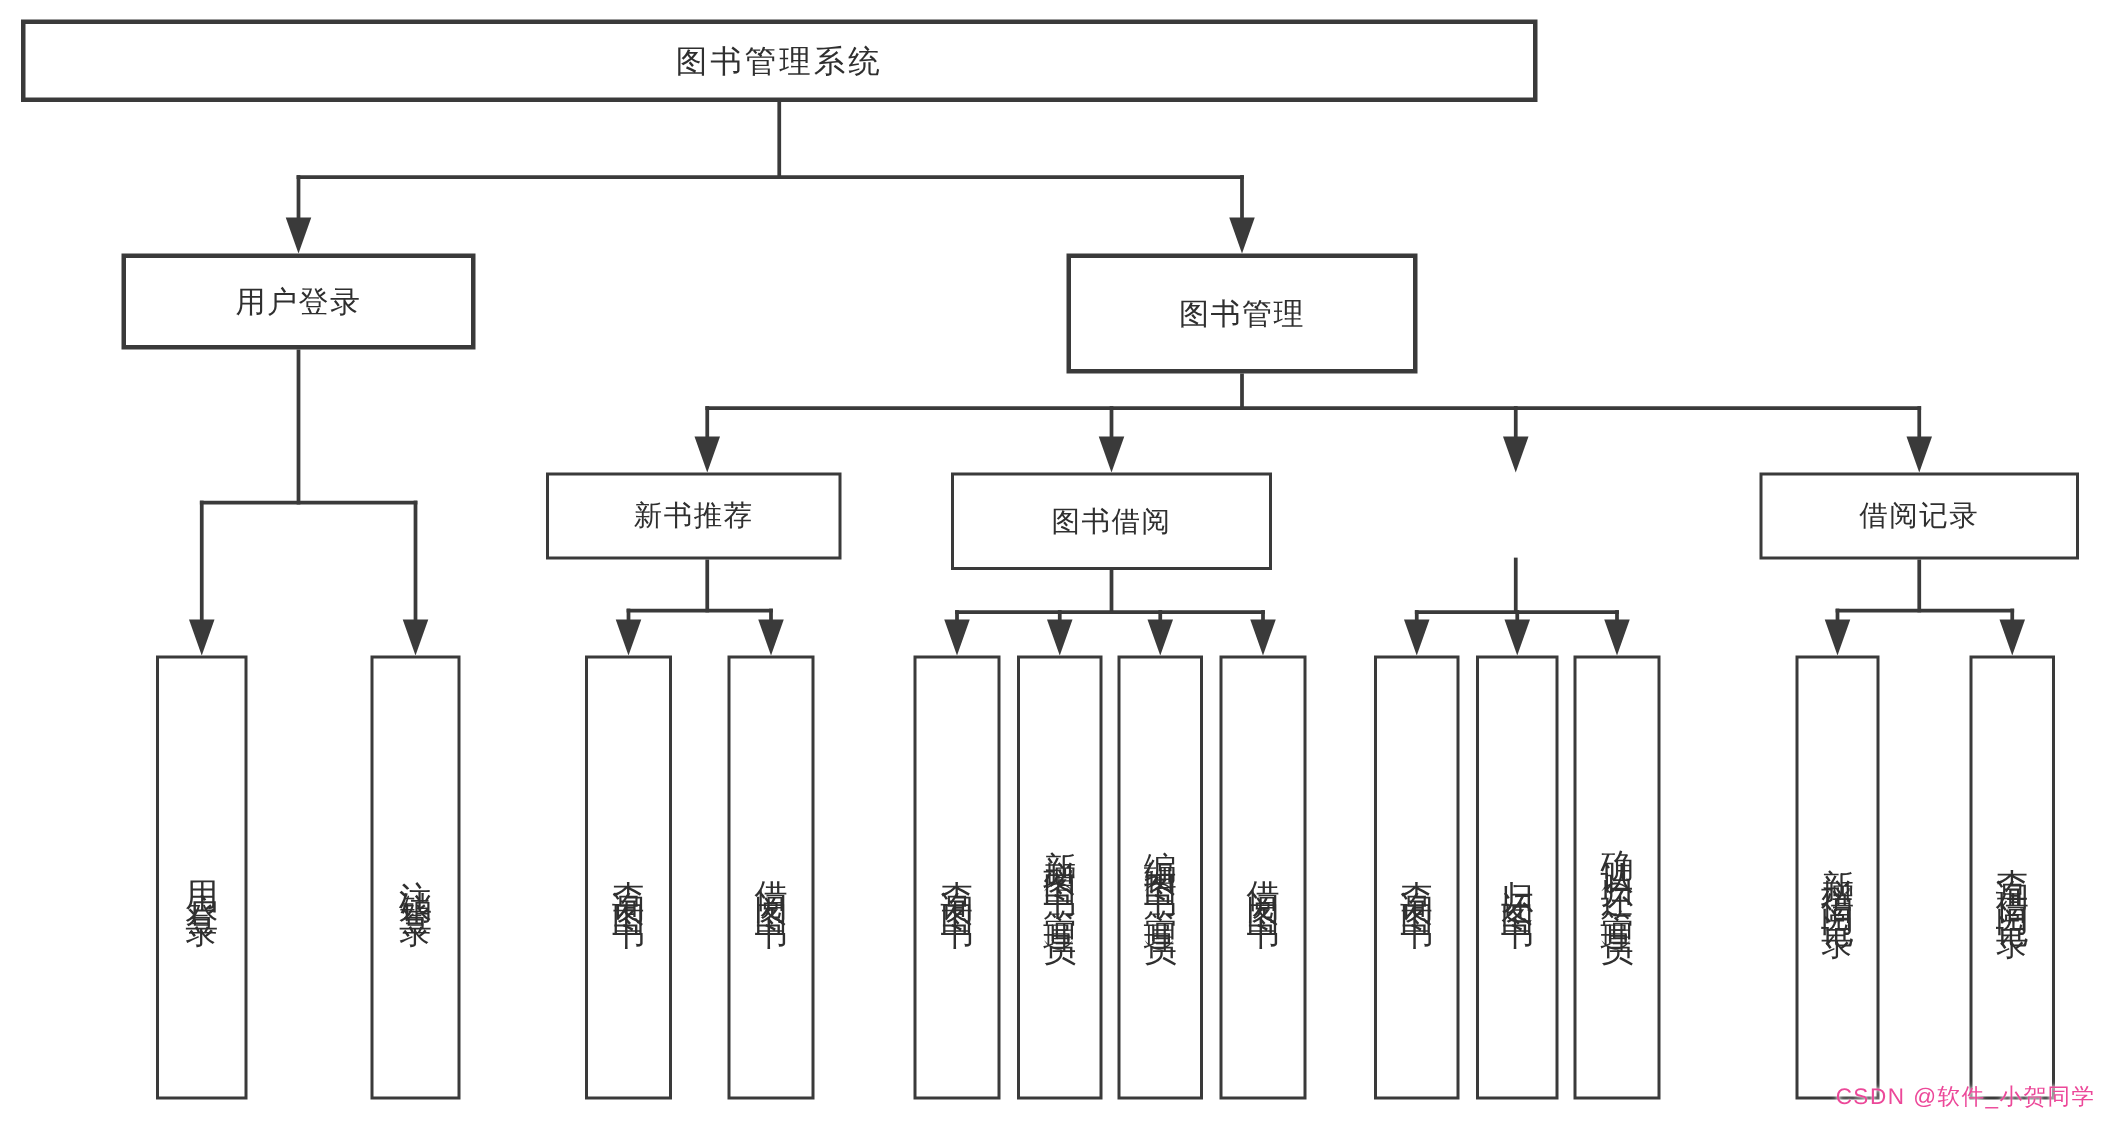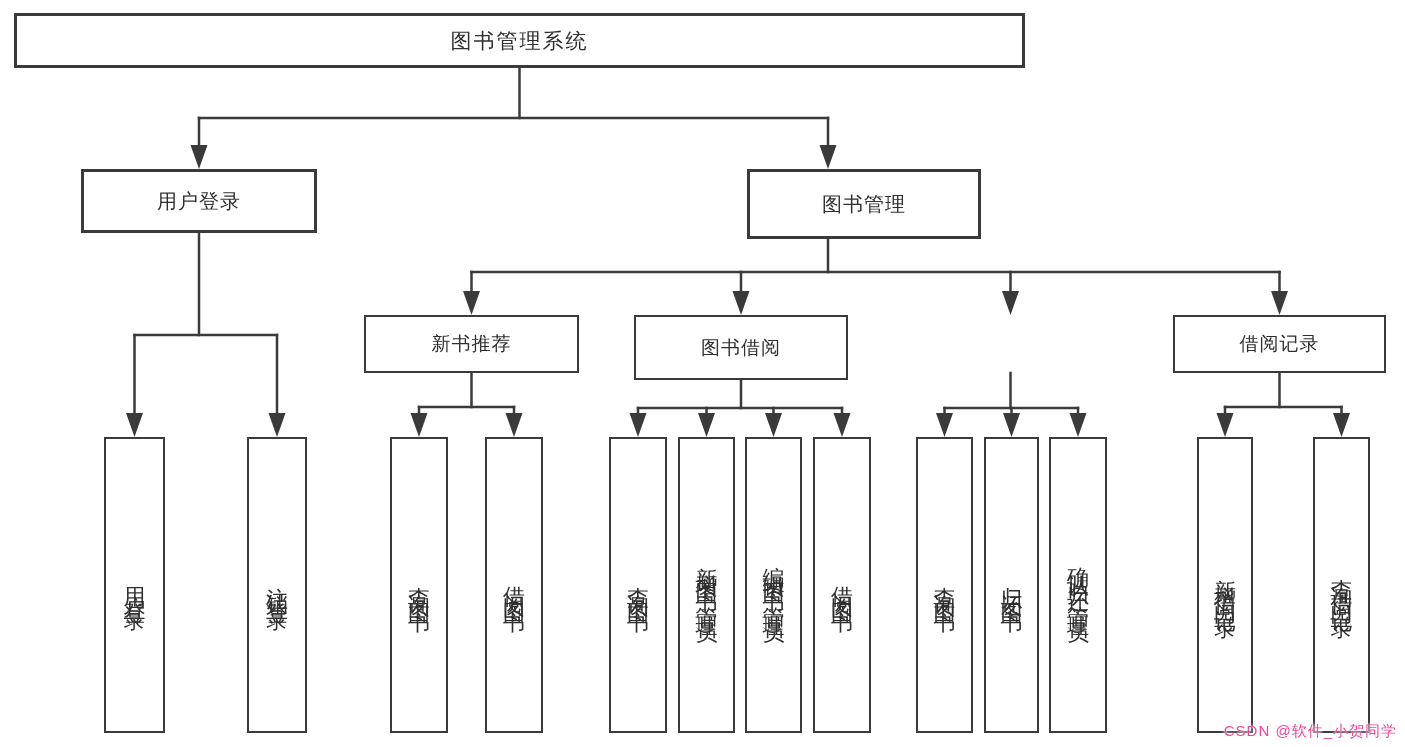--- a/index.html
+++ b/index.html
@@ -89,24 +89,24 @@
       <line x1="1341.5" y1="407" x2="1341.5" y2="415" stroke="#3a3a3a" stroke-width="2.5" stroke-linecap="square"></line>
       <polygon points="1333,413 1350,413 1341.5,437" fill="#3a3a3a"></polygon>
     </svg>
 
   <div class="node root" style="left: 14px; top: 13px; width: 1011px; height: 55px;">
       <span class="lbl">图书管理系统</span>
     </div>
     <div class="node lv1" style="left: 81px; top: 169px; width: 236px; height: 64px;">
       <span class="lbl">用户登录</span>
     </div>
-    <div class="node lv1" style="left: 711px; top: 169px; width: 234px; height: 70px; margin-left: 36px;">
+    <div class="node lv1" style="left: 711px; top: 169px; width: 234px; height: 80px;">
       <span class="lbl">图书管理</span>
     </div>
-    <div class="node lv2" style="left: 364px; top: 315px; width: 215px; height: 58px;">
+    <div class="node lv2" style="left: 364px; top: 315px; width: 197px; height: 58px;">
       <span class="lbl">新书推荐</span>
     </div>
     <div class="node lv2" style="left: 634px; top: 315px; width: 214px; height: 65px;">
       <span class="lbl">图书借阅</span>
     </div>
     <div class="node lv2" style="left: 1173px; top: 315px; width: 213px; height: 58px;">
       <span class="lbl">借阅记录</span>
     </div>
     <div class="node leaf leaf-v" style="left: 104px; top: 437px; width: 61px; height: 296px;">
       <span class="lbl">用户登录</span>

